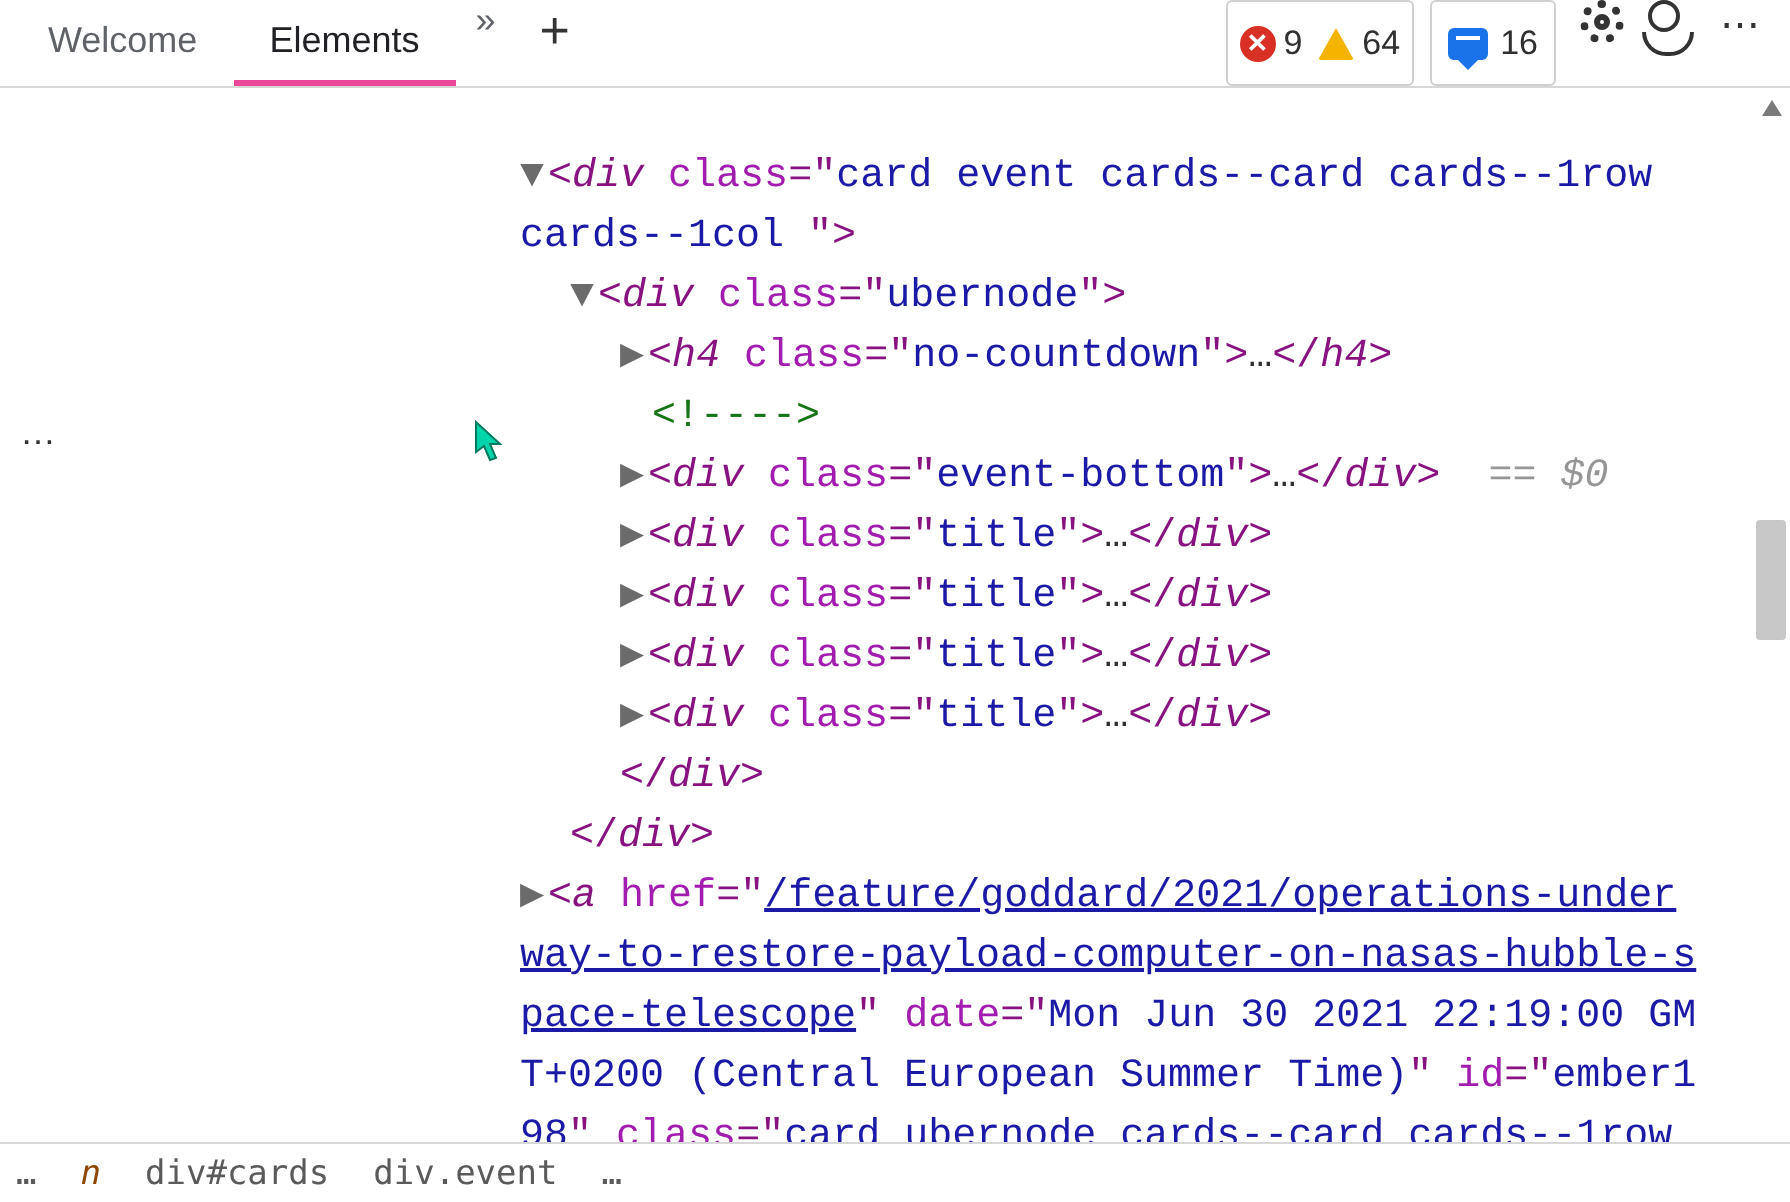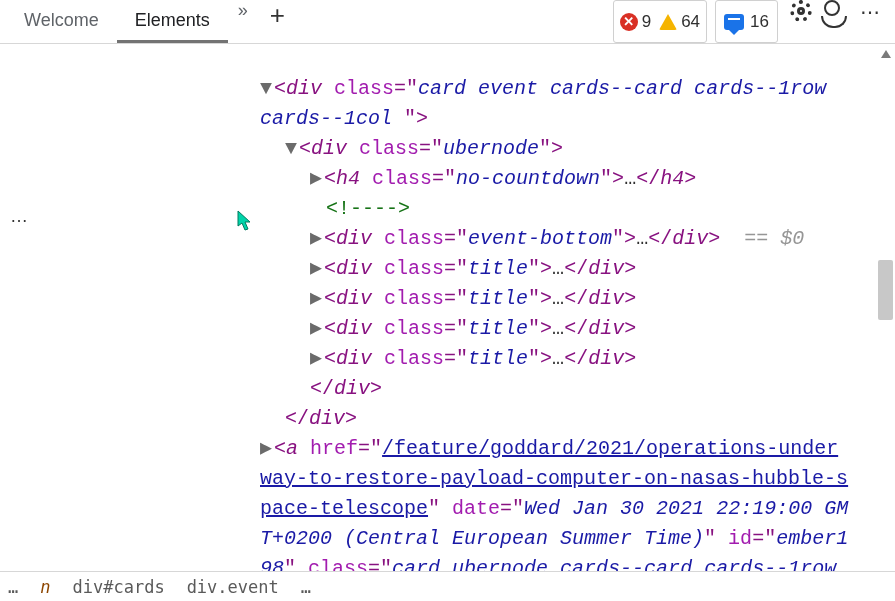--- a/index.html
+++ b/index.html
@@ -8,21 +8,21 @@
     font-family: "Segoe UI", "Helvetica Neue", Arial, sans-serif;
     font-size: 15px; background: #ffffff; color: #303030;
   }
   
   .toolbar {
     display: flex; height: 44px;
     border-bottom: 1px solid #d7d7d7; padding: 0 6px;
     color: #5f6368; font-size: 18px; user-select: none;
   }
   .tab { padding: 10px 18px 9px; cursor: pointer; }
-  .tab.active { color: #202124; border-bottom: 3px solid #737373; padding-bottom: 20px; }
+  .tab.active { color: #202124; border-bottom: 3px solid #ec4899; padding-bottom: 20px; }
   .tb-chev { padding: 0 10px; font-size: 18px; cursor: pointer; }
   .tb-plus { padding: 0 12px; font-size: 26px; font-weight: 300; cursor: pointer; color:#333; }
   .spacer { flex: 1; }
   .counts {
     display: flex; align-items: center; border: 1px solid #d0d0d0;
     border-radius: 3px; padding: 2px 6px; gap: 8px; font-size: 17px; color: #303030;
   }
   .i-circ {
     display: inline-flex; width: 18px; height: 18px; border-radius: 50%;
     align-items: center; justify-content: center; font-size: 13px; font-weight: 700;
@@ -60,21 +60,21 @@
   .gutter { position:absolute; left:0; top:0; bottom:0; width:40px; }
   .gutter .dots{ position:absolute; left:10px; font-size:18px; letter-spacing:3px; color:#333;}
   .tree {
     position:absolute; left:40px; right:20px; top:0; bottom:0;
     font-family: Menlo, Consolas, "Courier New", monospace;
     font-size: 20px; line-height: 30px; white-space: pre; overflow:hidden;
   }
   .hl { background:#eaeaea; position:absolute; left:0; right:0; height:30px; z-index:-1;}
   .pnk  { color:#881280;font-style:italic; } 
   .brn  { color:#a21caf; } 
-  .blu  { color:#1a1aa6;font-style:italic; } 
+  .blu  { color:#1a1aa6; } 
   .grn  { color:#167316; } 
   .brak { color:#881280; } 
   .gray { color:#969696; font-style: italic; }
   .lnk  { color:#1a1aa6; text-decoration: underline; text-decoration-color:#1a1aa6; }
   .tri  { color:#6b6b6b; display:inline-block; width:14px; }
   .tri.open::before{content:"▼";}
   .tri.closed::before{content:"▶";}
   .ell { color:#303030; }
   .scrollbar { position:absolute; right:2px; width:15px; }
   .scrollbar .up{position:absolute;top:6px;left:3px;width:0;height:0;border-left:5px solid transparent;
@@ -135,21 +135,21 @@
 <span style="padding-left:286px"><span class="grn">&lt;!----&gt;</span></span>
 <span style="padding-left:270px"><span class="tri closed"></span><span class="brak">&lt;</span><span class="pnk">div</span> <span class="brn">class</span><span class="brak">="</span><span class="blu">event-bottom</span><span class="brak">"&gt;</span><span class="ell">…</span><span class="brak">&lt;/</span><span class="pnk">div</span><span class="brak">&gt;</span>  <span class="gray">== $0</span></span>
 <span style="padding-left:270px"><span class="tri closed"></span><span class="brak">&lt;</span><span class="pnk">div</span> <span class="brn">class</span><span class="brak">="</span><span class="blu">title</span><span class="brak">"&gt;</span><span class="ell">…</span><span class="brak">&lt;/</span><span class="pnk">div</span><span class="brak">&gt;</span></span>
 <span style="padding-left:270px"><span class="tri closed"></span><span class="brak">&lt;</span><span class="pnk">div</span> <span class="brn">class</span><span class="brak">="</span><span class="blu">title</span><span class="brak">"&gt;</span><span class="ell">…</span><span class="brak">&lt;/</span><span class="pnk">div</span><span class="brak">&gt;</span></span>
 <span style="padding-left:270px"><span class="tri closed"></span><span class="brak">&lt;</span><span class="pnk">div</span> <span class="brn">class</span><span class="brak">="</span><span class="blu">title</span><span class="brak">"&gt;</span><span class="ell">…</span><span class="brak">&lt;/</span><span class="pnk">div</span><span class="brak">&gt;</span></span>
 <span style="padding-left:270px"><span class="tri closed"></span><span class="brak">&lt;</span><span class="pnk">div</span> <span class="brn">class</span><span class="brak">="</span><span class="blu">title</span><span class="brak">"&gt;</span><span class="ell">…</span><span class="brak">&lt;/</span><span class="pnk">div</span><span class="brak">&gt;</span></span>
 <span style="padding-left:270px"><span class="brak">&lt;/</span><span class="pnk">div</span><span class="brak">&gt;</span></span>
 <span style="padding-left:245px"><span class="brak">&lt;/</span><span class="pnk">div</span><span class="brak">&gt;</span></span>
 <span style="padding-left:220px"><span class="tri closed"></span><span class="brak">&lt;</span><span class="pnk">a</span> <span class="brn">href</span><span class="brak">="</span><span class="lnk">/feature/goddard/2021/operations-under</span></span>
 <span style="padding-left:220px"><span class="lnk">way-to-restore-payload-computer-on-nasas-hubble-s</span></span>
-<span style="padding-left:220px"><span class="lnk">pace-telescope</span><span class="brak">"</span> <span class="brn">date</span><span class="brak">="</span><span class="blu">Wed Jan 30 2021 22:19:00 GM</span></span>
+<span style="padding-left:220px"><span class="lnk">pace-telescope</span><span class="brak">"</span> <span class="brn">date</span><span class="brak">="</span><span class="blu">Mon Jun 30 2021 22:19:00 GM</span></span>
 <span style="padding-left:220px"><span class="blu">T+0200 (Central European Summer Time)</span><span class="brak">"</span> <span class="brn">id</span><span class="brak">="</span><span class="blu">ember1</span></span>
 <span style="padding-left:220px"><span class="blu">98</span><span class="brak">"</span> <span class="brn">class</span><span class="brak">="</span><span class="blu">card ubernode cards--card cards--1row</span></span>
   </div>
 
   <div class="scrollbar" style="top:0;bottom:0">
     <div class="up"></div>
     <div class="thumb" style="top:216px"></div>
   </div>
 
   <div class="cursor" style="left:237px; top:166px;">

